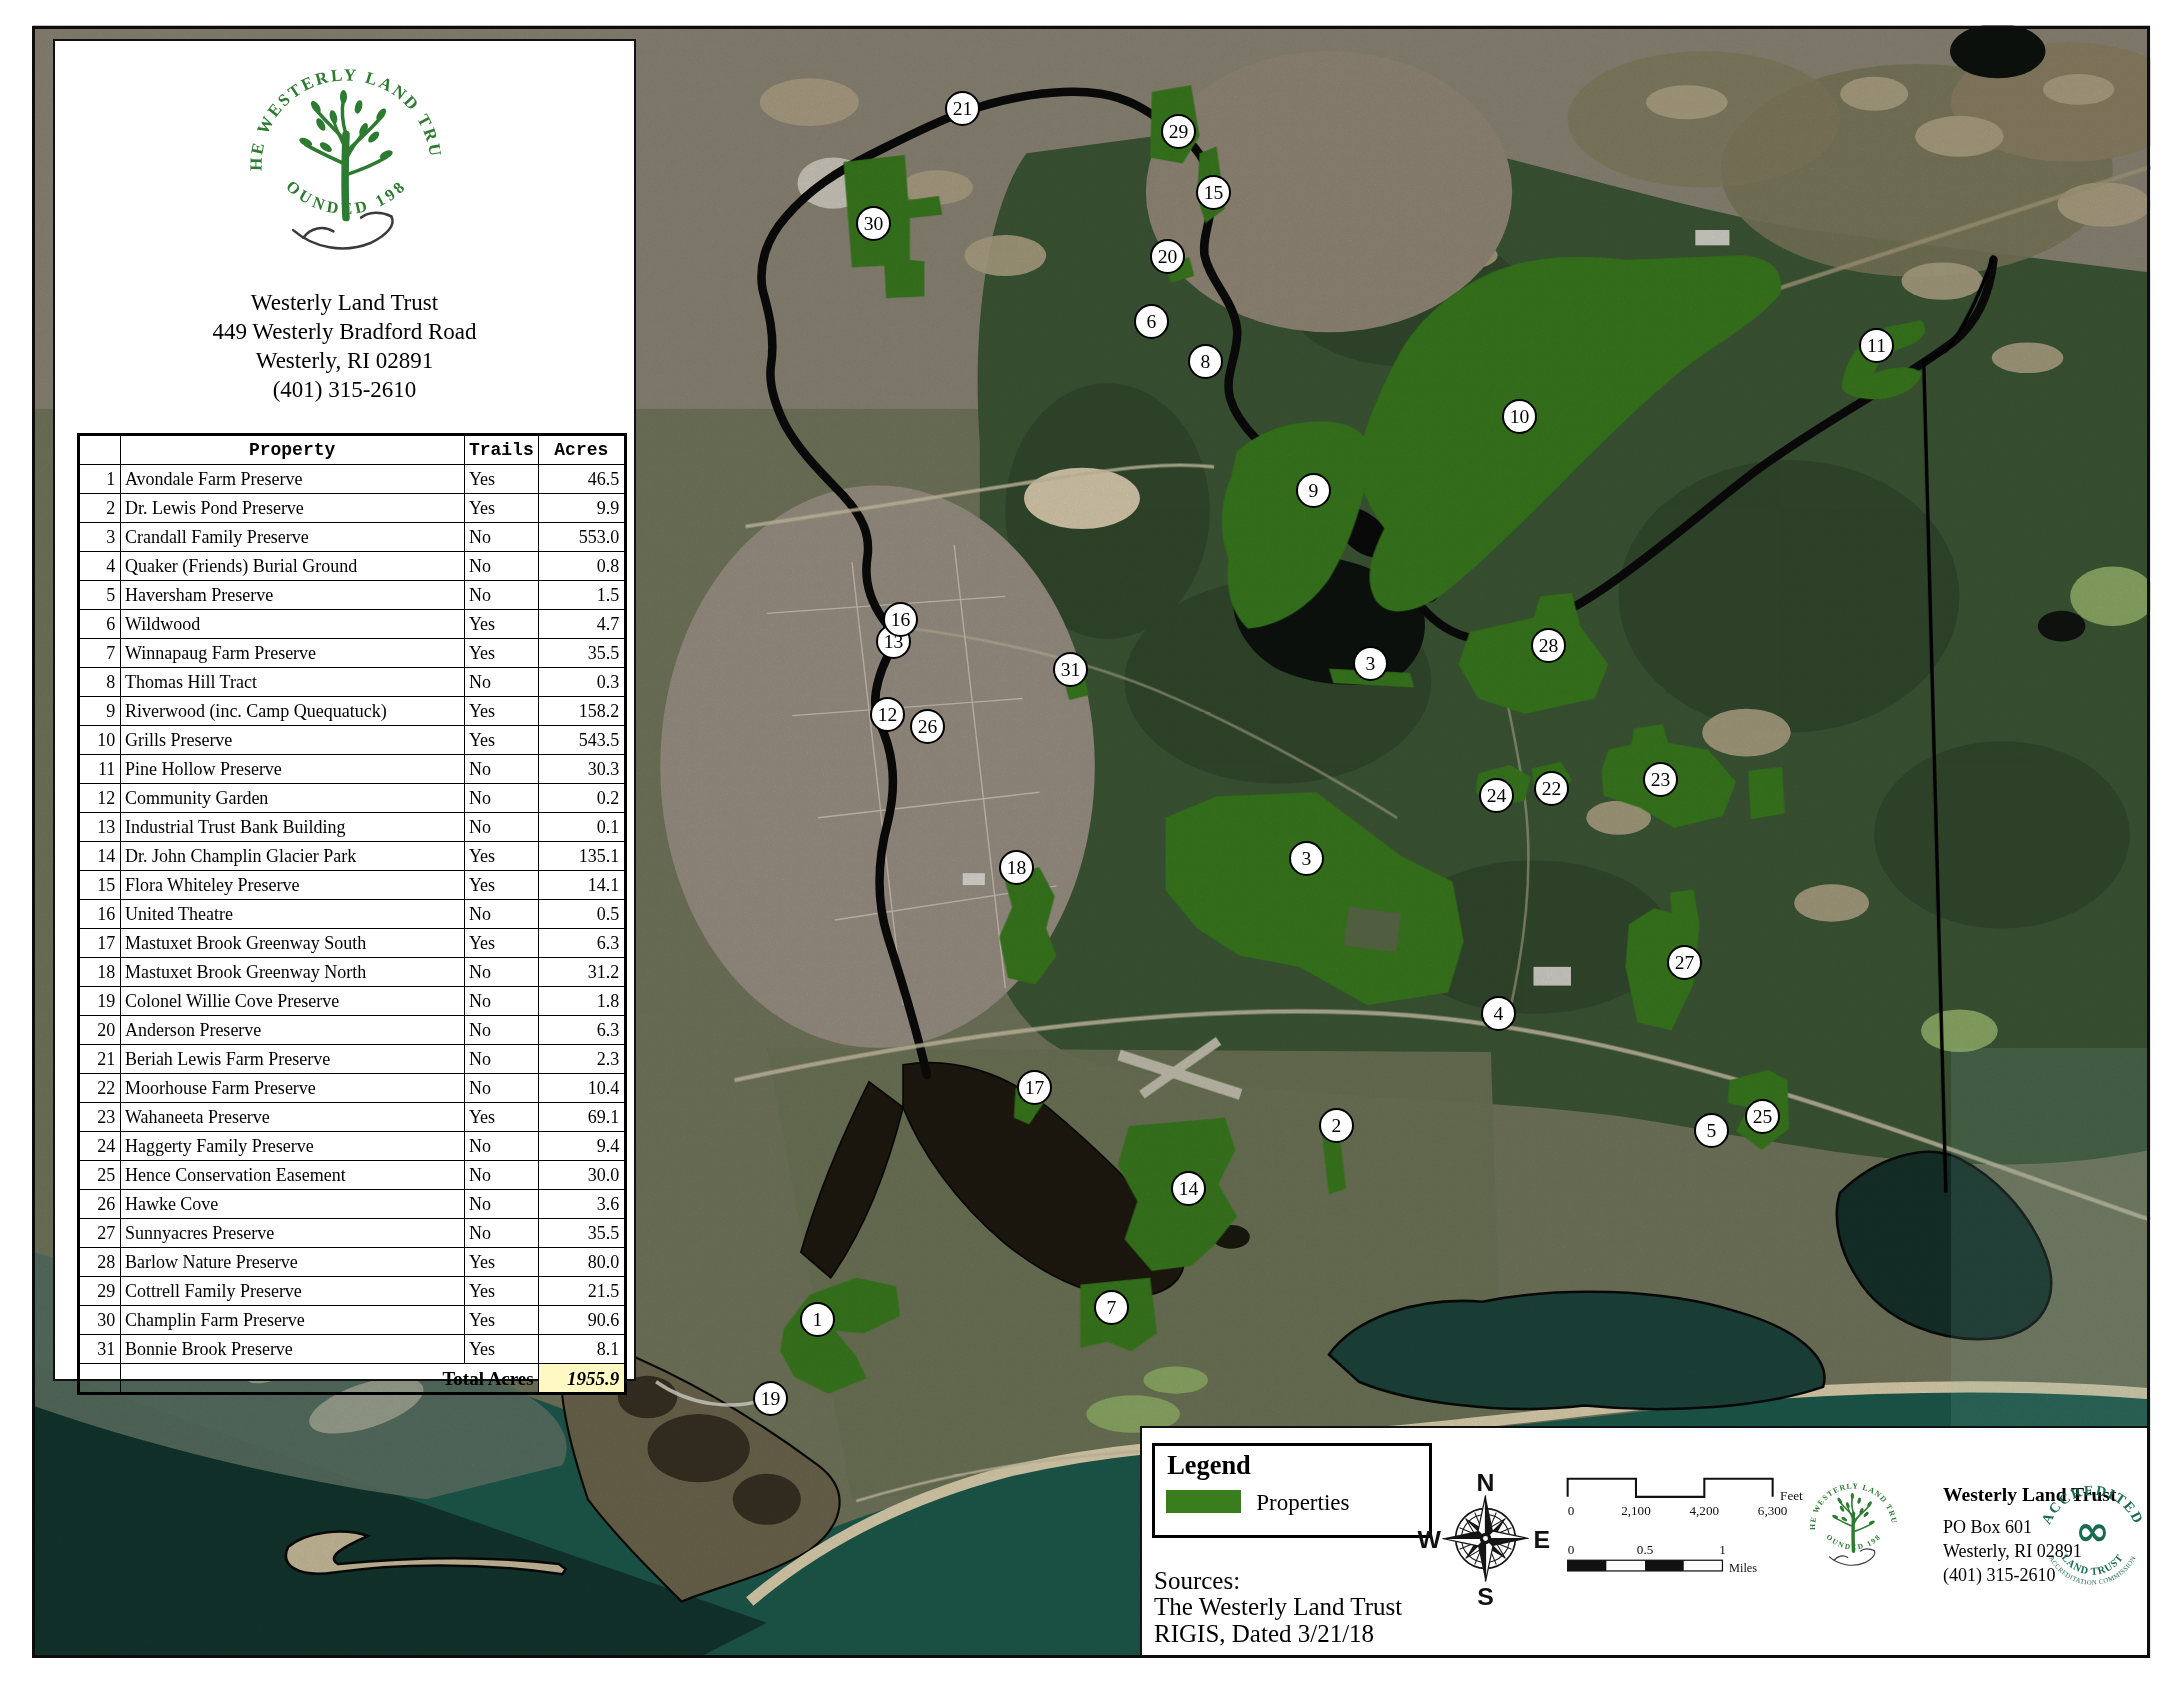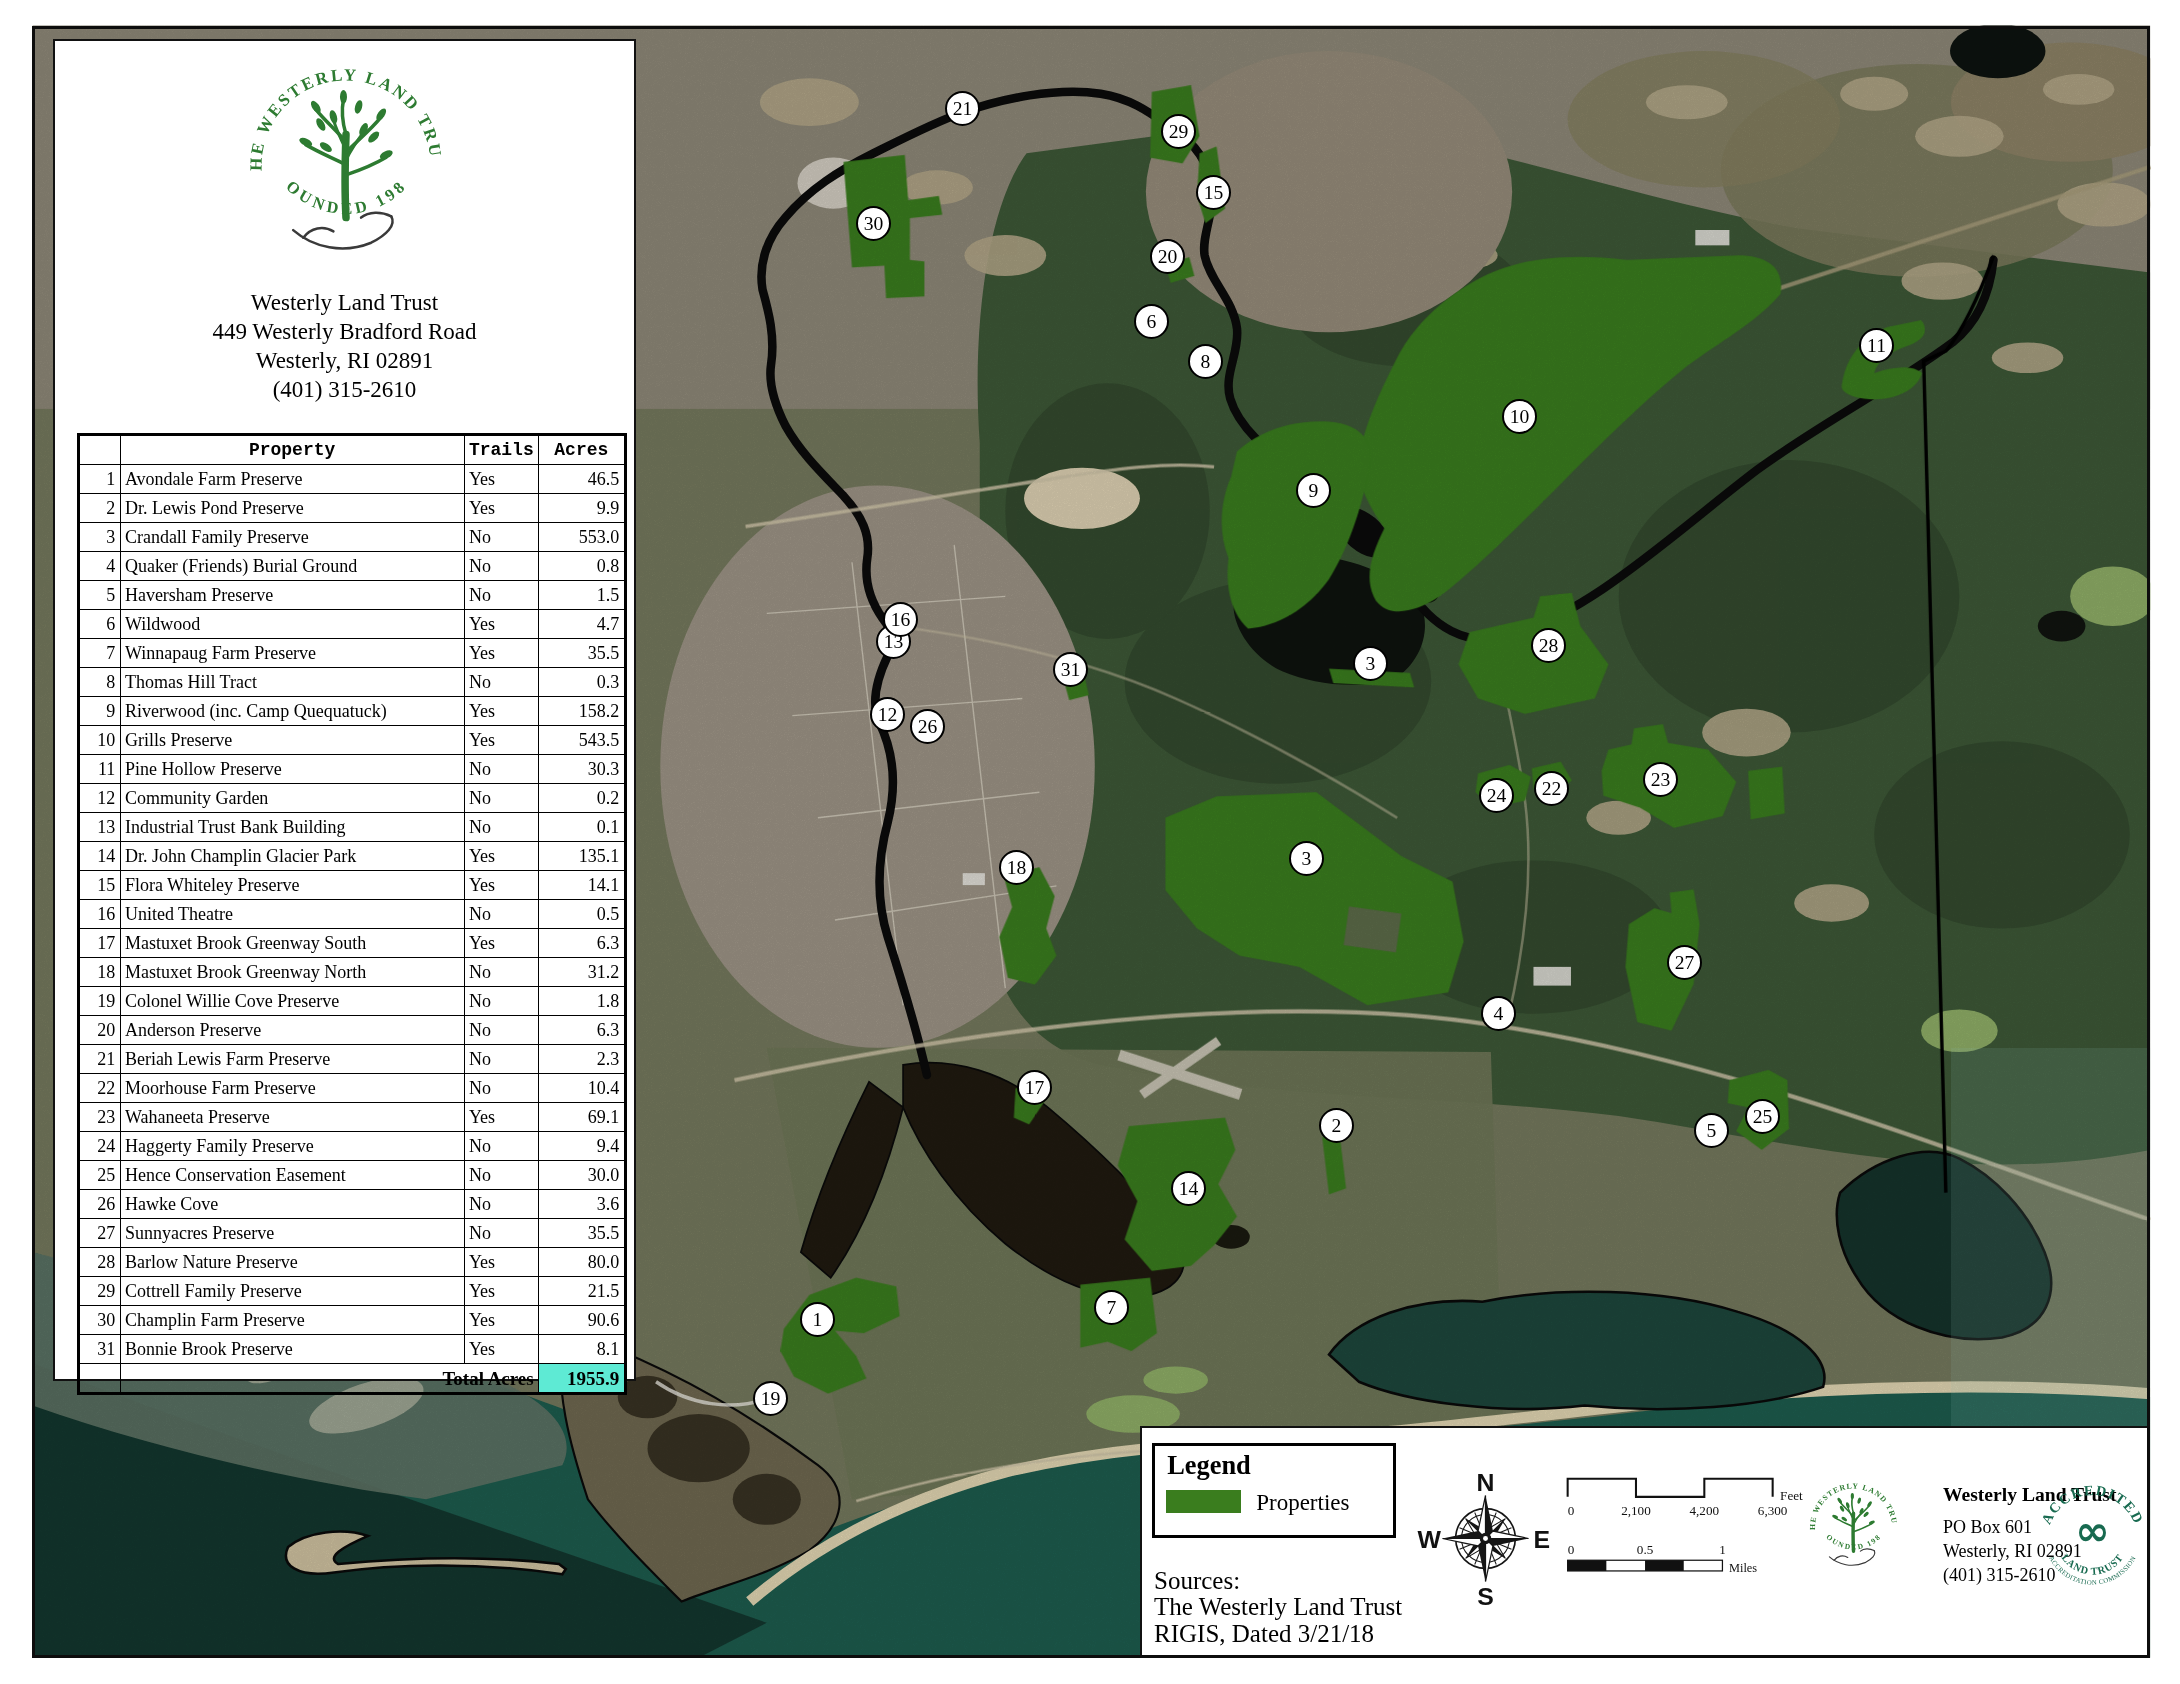--- a/index.html
+++ b/index.html
@@ -22,21 +22,21 @@
   #property-table td,#property-table th{border:1.7px solid #000;height:28px;padding:0 4.3px;line-height:1;white-space:nowrap;}
   #property-table th{font-size:18px;font-weight:bold;text-align:center;font-family:Liberation Mono, monospace;}
   td.c-num{width:31px;text-align:right;}
   td.c-prop{width:334px;text-align:left;margin-top:28px;}
   td.c-trails{width:60px;text-align:left;}
   td.c-acres{width:76px;text-align:right;}
   #total-row td{font-weight:bold;}
   #total-label-cell{text-align:right;font-size:19px;}
   #total-value-cell{text-align:right;font-size:19px;}
   
-  #legend-box{position:absolute;left:10.2px;top:15.3px;width:244px;height:95px;border:3.4px solid #000;box-sizing:border-box;font-family:Liberation Serif, serif;}
+  #legend-box{position:absolute;left:10.2px;top:15.3px;width:280px;height:95px;border:3.4px solid #000;box-sizing:border-box;font-family:Liberation Serif, serif;}
   #legend-title{position:absolute;left:12px;top:3.4px;font-size:26.4px;font-weight:bold;}
   #legend-swatch{position:absolute;left:11px;top:44px;width:75px;height:23px;background:#3a7d1e;}
   #legend-item-label{position:absolute;left:101px;top:44px;font-size:23px;}
   #sources{position:absolute;left:12px;top:140px;font-size:25px;line-height:26.4px;}
   #compass{position:absolute;left:269px;top:36px;}
   #scale-feet{position:absolute;left:424px;top:44px;}
   #scale-miles{position:absolute;left:424px;top:114px;}
   #org-logo{position:absolute;left:654px;top:44px;}
   #org-text{position:absolute;left:801px;top:56px;width:221px;}
   #org-name{font-size:19.6px;font-weight:bold;margin:0 0 8.5px 0;}
@@ -493,21 +493,21 @@
           <td class="c-num">31</td>
           <td class="c-prop">Bonnie Brook Preserve</td>
           <td class="c-trails">Yes</td>
           <td class="c-acres">8.1</td>
         </tr>
       </tbody>
     <tfoot>
       <tr id="total-row">
         <td class="c-num"></td>
         <td id="total-label-cell" colspan="2">Total Acres</td>
-        <td id="total-value-cell" class="c-acres" style="background: #5eead4;">1955.9</td>
+        <td id="total-value-cell" class="c-acres" style="background: #fef9c3; font-style: italic;">1955.9</td>
       </tr>
     </tfoot>
   </table>
 </div>
 
 <div id="legend-panel" class="panel">
   <div id="legend-box">
     <div id="legend-title">Legend</div>
     <div id="legend-swatch" style="background: rgb(58, 125, 30);"></div>
     <div id="legend-item-label">Properties</div>

